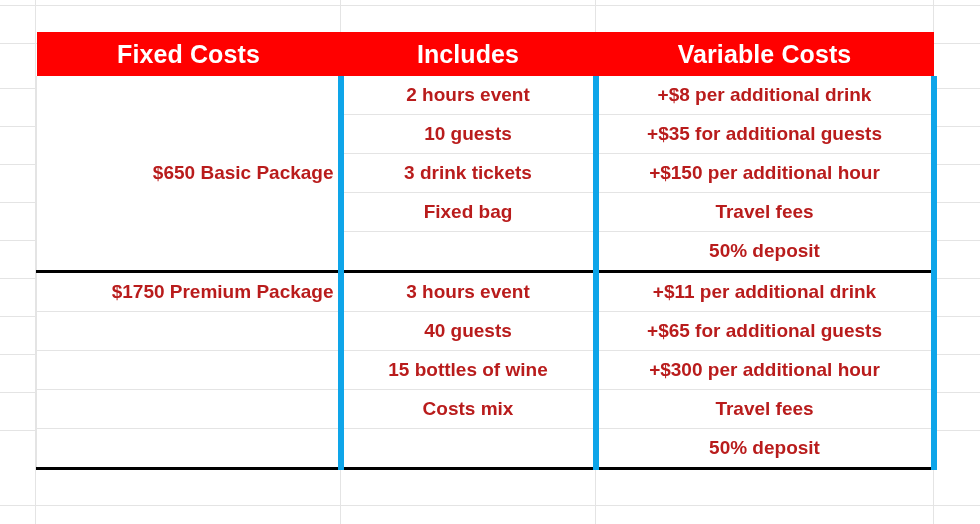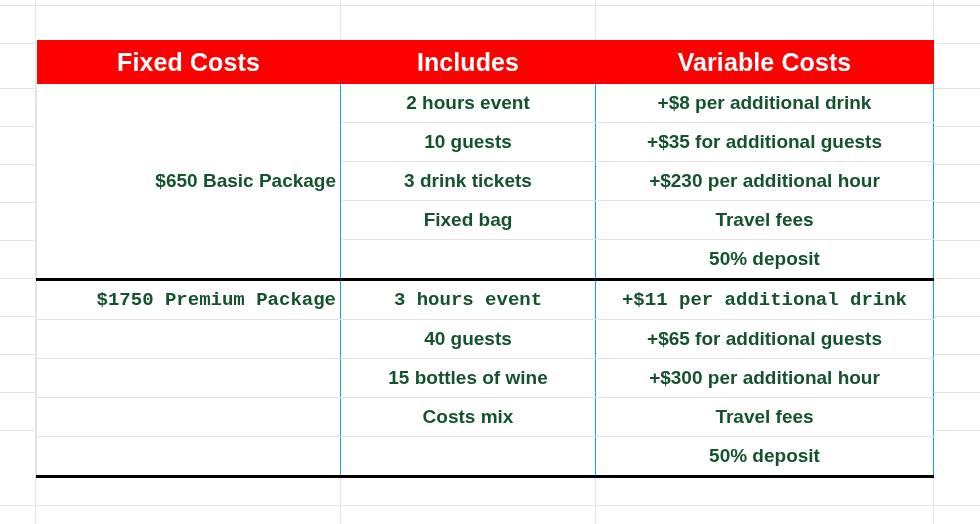--- a/index.html
+++ b/index.html
@@ -42,21 +42,21 @@
     top: 0;
     width: 1px;
     height: 524px;
     background: #e4e4e4;
   }
 
   
   .table-wrap {
     position: absolute;
     left: 36px;
-    top: 40px;
+    top: 32px;
     width: 897px;
   }
 
   table.pricing {
     border-collapse: collapse;
     table-layout: fixed;
     width: 897px;
     background: transparent;
   }
 
@@ -77,45 +77,45 @@
     letter-spacing: 0.1px;
     border: none;
   }
 
   
   tbody td {
     height: 38px;
     padding: 0 4px;
     font-size: 19px;
     font-weight: bold;
-    color: #14532d;
+    color: #b91c1c;
     text-align: center;
     vertical-align: middle;
-    border-right: 1px solid #0ea5e9;
+    border-right: 6px solid #0ea5e9;
     border-bottom: 1px solid #e4e4e4;
     background: #ffffff;
     white-space: nowrap;
     overflow: hidden;
     margin-top: 16px;
   }
   tbody td.first-col {
     border-left: 1px solid #e4e4e4;
   }
   tbody td.empty-cell { }
 
   
   td.pkg-name {
     font-size: 19px;
     font-weight: bold;
     vertical-align: middle;
     text-align: right;
   }
 
   
-  tr.group-top > td { border-top: 3px solid #000000; font-family: Liberation Mono, monospace; }
+  tr.group-top > td { border-top: 3px solid #000000; }
   tr.group-end > td { border-bottom: 3px solid #000000; }
 </style>
 </head>
 <body>
 
 <div class="sheet">
 
   <div class="gridlines" id="gridlines">
       <div class="hline" style="top: 5px;"></div>
       <div class="hline" style="top: 43px;"></div>
@@ -158,21 +158,21 @@
           <td class="first-col pkg-name" rowspan="5">$650 Basic Package</td>
           <td>2 hours event</td>
           <td>+$8 per additional drink</td>
         </tr>
         <tr>
           <td>10 guests</td>
           <td>+$35 for additional guests</td>
         </tr>
         <tr>
           <td>3 drink tickets</td>
-          <td>+$230 per additional hour</td>
+          <td>+$150 per additional hour</td>
         </tr>
         <tr>
           <td>Fixed bag</td>
           <td>Travel fees</td>
         </tr>
         <tr class="group-end">
           <td class="empty-cell"></td>
           <td>50% deposit</td>
         </tr>
 

